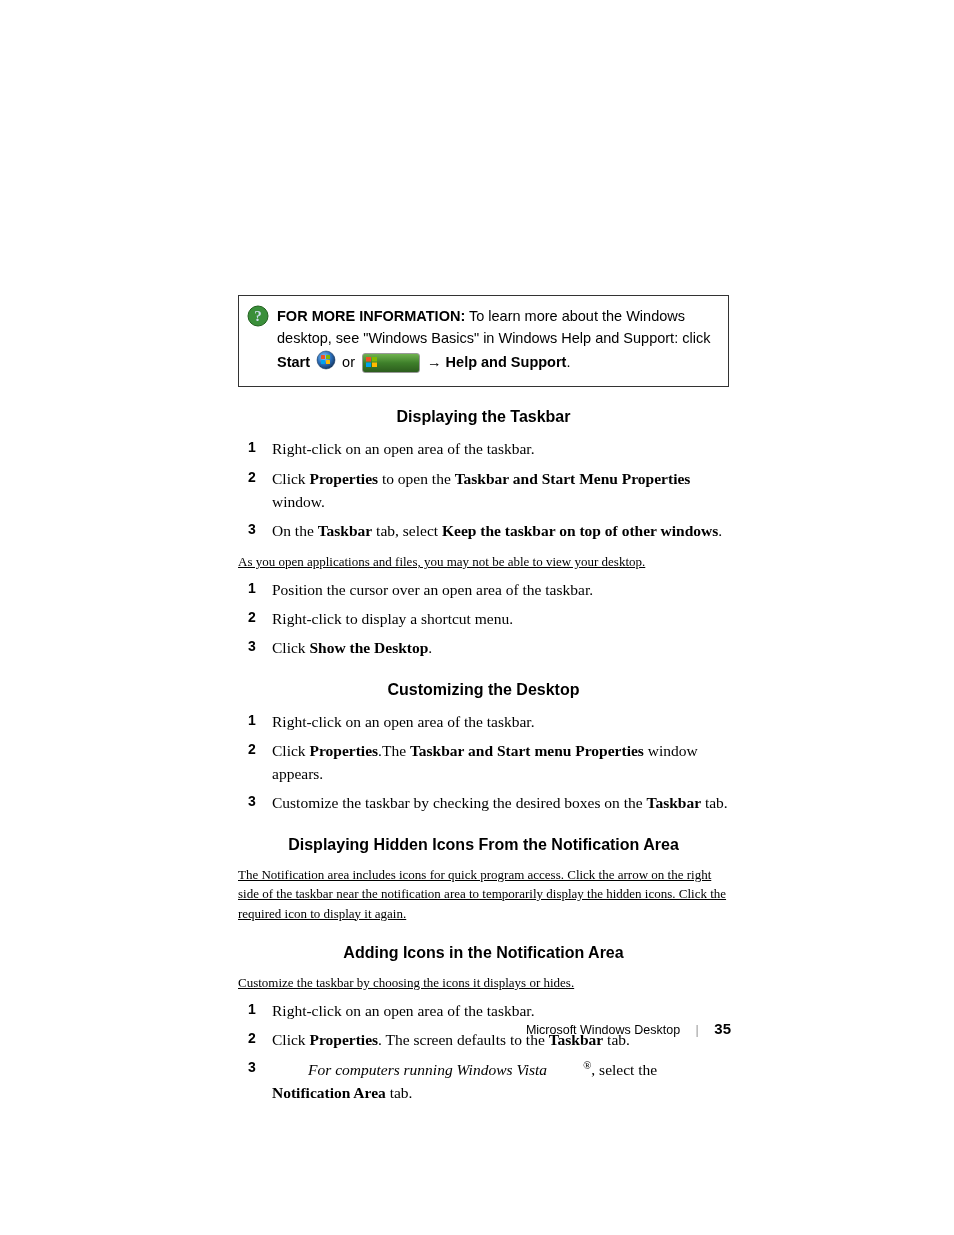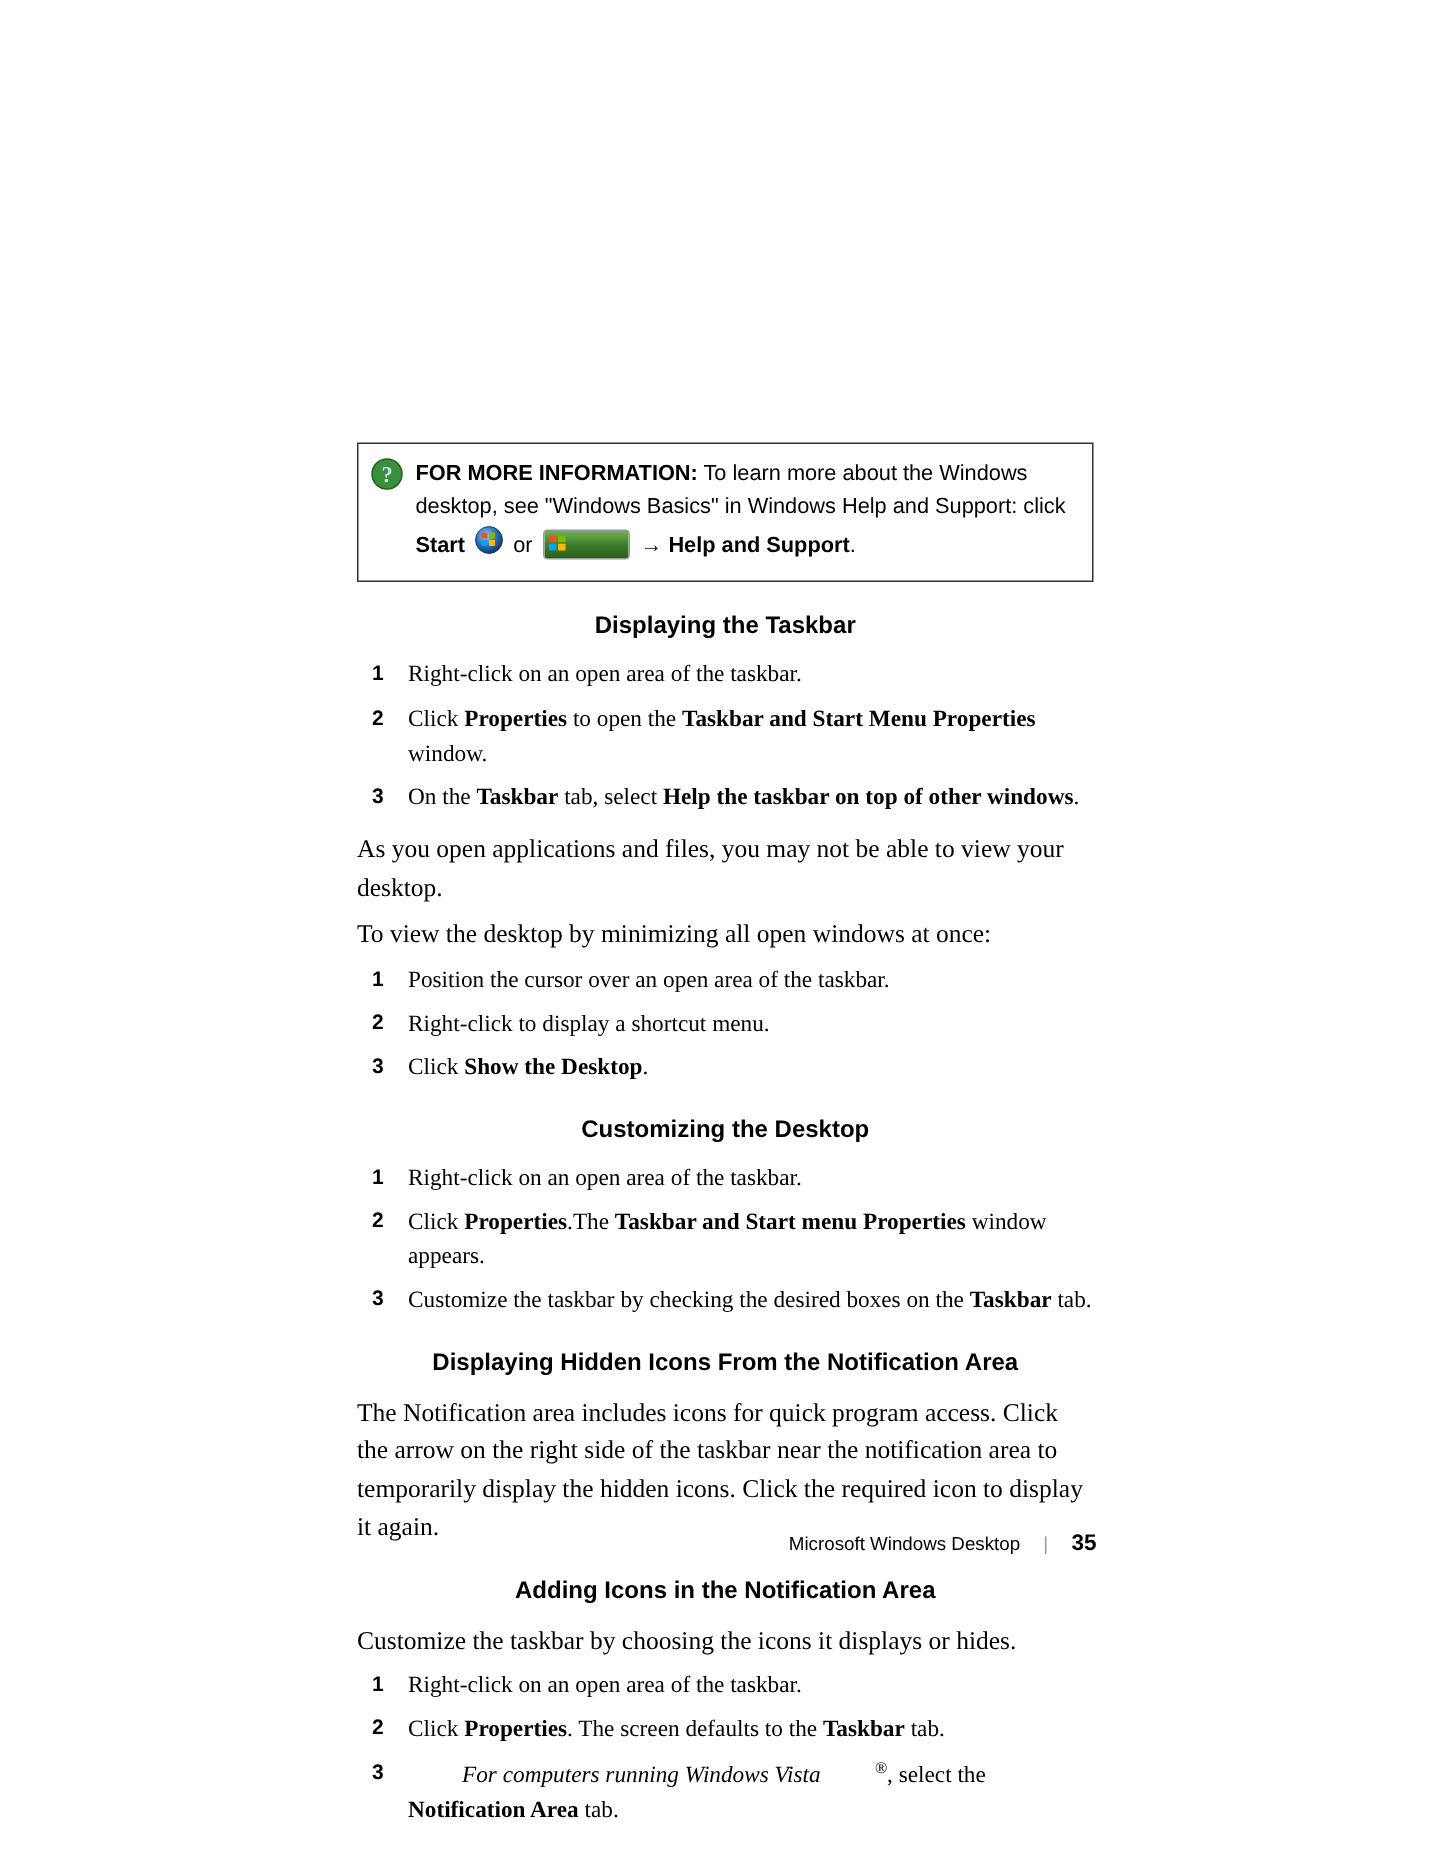--- a/index.html
+++ b/index.html
@@ -85,21 +85,22 @@
   ol.num-list li .num {
     position: absolute;
     left: 10px;
     top: 0;
     font-family: Arial, Helvetica, sans-serif;
     font-weight: bold;
     font-size: 14px;
   }
   p.body-text {
     margin: 6px 0;
-    font-size: 17px;
+    font-size: 13px;
+    text-decoration: underline;
   }
   .bold {
     font-weight: bold;
   }
   .italic {
     font-style: italic;
     margin-left: 36px;
   }
   .footer {
     position: absolute;
@@ -162,24 +163,23 @@
         </svg>
       </span>
       <span class="arrow">→ </span><span class="bold">Help and Support</span><span>.</span>
     </span>
   </div>
 
   <h2 class="section-heading">Displaying the Taskbar</h2>
   <ol class="num-list">
     <li><span class="num">1</span><span>Right-click on an open area of the taskbar.</span></li>
     <li><span class="num">2</span><span>Click </span><span class="bold">Properties</span><span> to open the </span><span class="bold">Taskbar and Start Menu Properties</span><span> window.</span></li>
-    <li><span class="num">3</span><span>On the </span><span class="bold">Taskbar</span><span> tab, select </span><span class="bold">Help the taskbar on top of other windows</span><span>.</span></li>
+    <li><span class="num">3</span><span>On the </span><span class="bold">Taskbar</span><span> tab, select </span><span class="bold">Keep the taskbar on top of other windows</span><span>.</span></li>
   </ol>
   <p class="body-text">As you open applications and files, you may not be able to view your desktop.</p>
-  <p class="body-text">To view the desktop by minimizing all open windows at once:</p>
   <ol class="num-list">
     <li><span class="num">1</span><span>Position the cursor over an open area of the taskbar.</span></li>
     <li><span class="num">2</span><span>Right-click to display a shortcut menu.</span></li>
     <li><span class="num">3</span><span>Click </span><span class="bold">Show the Desktop</span><span>.</span></li>
   </ol>
 
   <h2 class="section-heading">Customizing the Desktop</h2>
   <ol class="num-list">
     <li><span class="num">1</span><span>Right-click on an open area of the taskbar.</span></li>
     <li><span class="num">2</span><span>Click </span><span class="bold">Properties</span><span>.The </span><span class="bold">Taskbar and Start menu Properties</span><span> window appears.</span></li>

